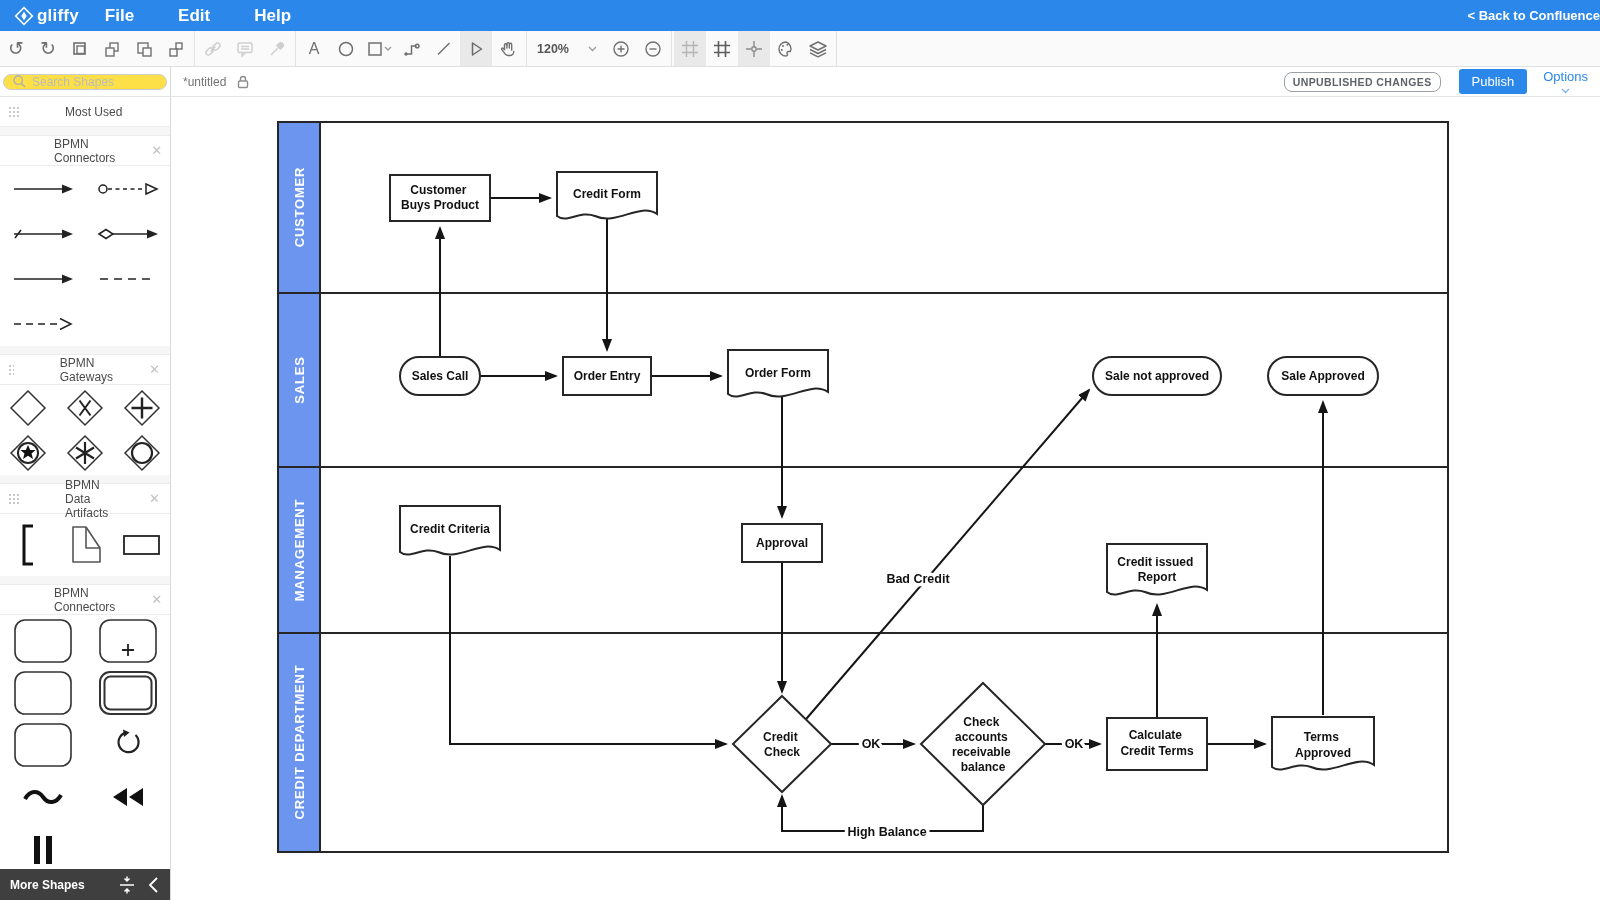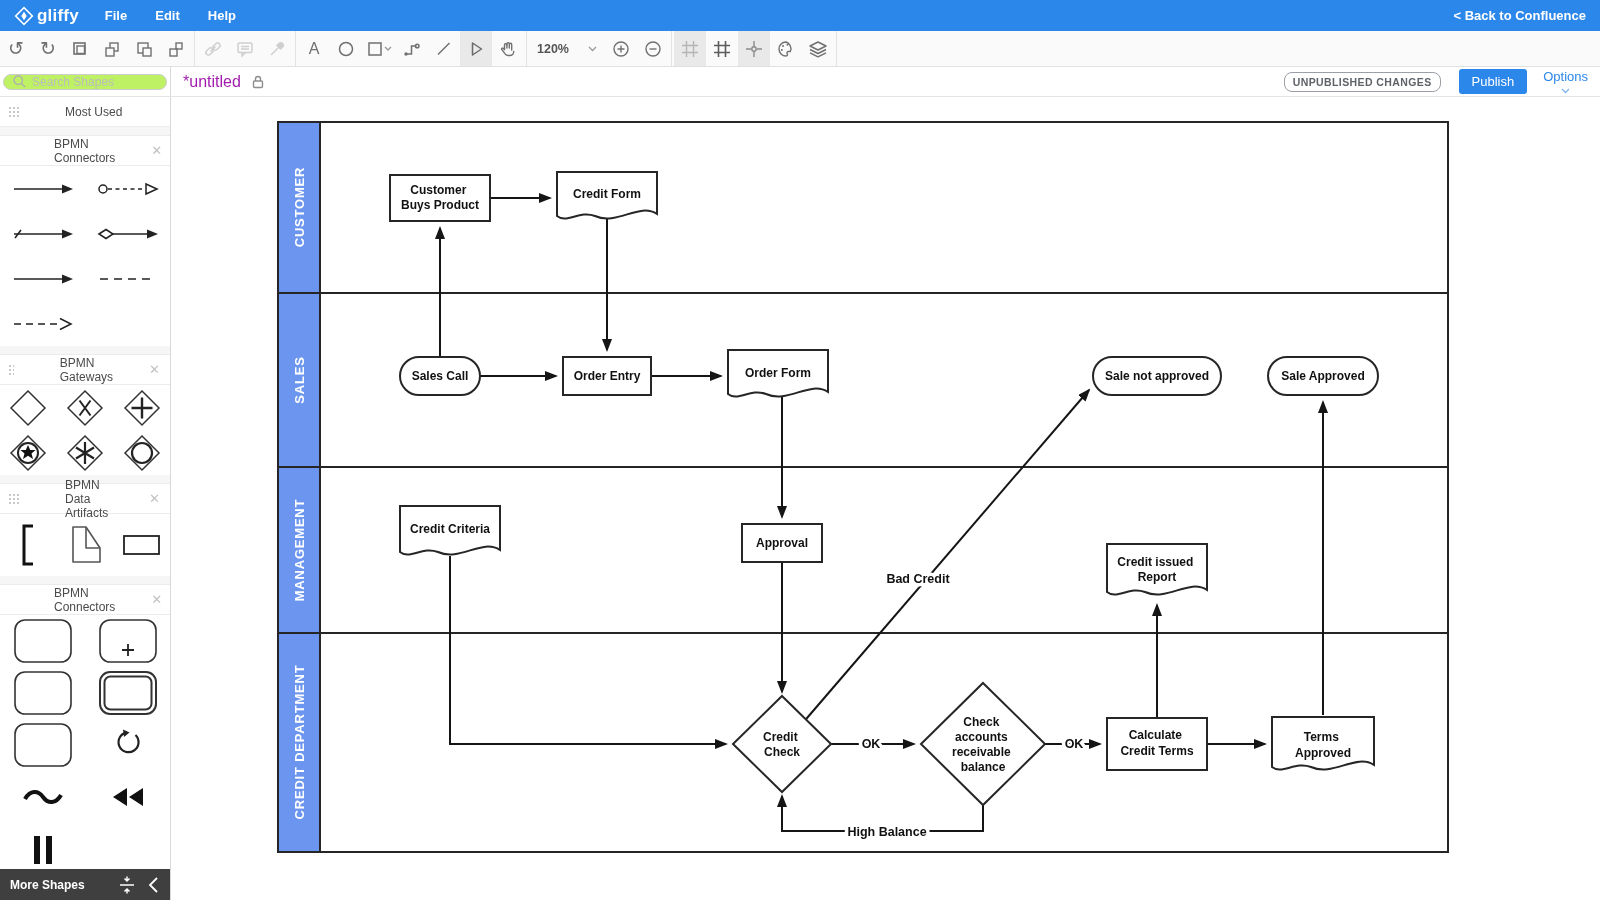--- a/index.html
+++ b/index.html
@@ -4,43 +4,43 @@
 <style>
   * { box-sizing: border-box; margin: 0; padding: 0; }
   html,body { width:1600px; height:900px; overflow:hidden; }
   body { font-family:"Liberation Sans", sans-serif; background:#fff; }
   .app { width:1600px; height:900px; display:flex; flex-direction:column; }
 
   
   .topbar { height:31px; background:#2b87e9; display:flex; align-items:center; color:#fff; flex:0 0 31px; }
   .logo { display:flex; align-items:center; gap:3px; padding:0 26px 0 14px; }
   .logo-text { font-size:17px; font-weight:bold; letter-spacing:.2px; }
-  .menus { display:flex; gap:28px; font-size:13px; font-weight:bold; }
+  .menus { display:flex; gap:44px; font-size:17px; font-weight:bold; }
   .menus span { cursor:default; }
   .topbar .spacer { flex:1; }
-  .back-link { font-size:13px; font-weight:bold; padding-right:14px; color:#fff; text-decoration:none; }
+  .back-link { font-size:13px; font-weight:bold; color:#fff; text-decoration:none; }
 
   
   .toolbar { height:36px; background:#fafafa; border-bottom:1px solid #e0e0e0; display:flex; align-items:stretch; flex:0 0 36px; }
   .tb { min-width:32px; height:35px; display:flex; align-items:center; justify-content:center; background:transparent; border:none; color:#707070; cursor:pointer; padding:0 4px; }
   .tb.pressed { background:#e9e9e9; }
   .tb.disabled { color:#cfcfcf; }
   .tb svg { display:block; }
   .tb .glyph { font-size:19px; line-height:1; }
   .tsep { width:1px; background:#e3e3e3; margin:0 2px; }
   .zoomlevel { font-size:12.5px; font-weight:bold; color:#555; display:flex; align-items:center; gap:19px; padding:0 8px; }
 
   
   .subhead { height:30px; display:flex; border-bottom:1px solid #e4e4e4; flex:0 0 30px; }
   .search-wrap { width:171px; border-right:1px solid #d9d9d9; display:flex; align-items:center; padding:0 3px; }
-  .search-box { flex:1; height:16px; border:1px solid #ccc; border-radius:13px; display:flex; align-items:center; padding:0 8px; gap:5px; background:#bef264; }
+  .search-box { flex:1; height:16px; border:1px solid #ccc; border-radius:13px; display:flex; align-items:center; padding:0 8px; gap:5px; background:#fde047; }
   .search-box input { border:none; outline:none; width:110px; font-size:12px; color:#444; background:transparent; font-family:"Liberation Sans",sans-serif; }
   .search-box input::placeholder { color:#bcbcbc; }
   .titlebar { flex:1; display:flex; align-items:center; padding:0 12px; background:#fff; }
-  .doc-title { font-size:16px; color:#a21caf; margin-right:10px; }
+  .doc-title { font-size:12px; color:#737373; margin-right:10px; }
   .titlebar .spacer { flex:1; }
   .badge { border:1px solid #9aa0a6; border-radius:8px; color:#5f6368; font-size:10.5px; font-weight:bold; letter-spacing:.4px; padding:3px 8px; margin-right:18px; }
   .publish-btn { background:#2b87e9; color:#fff; border:none; border-radius:3px; font-size:13px; font-family:"Liberation Sans",sans-serif; padding:5px 13px; cursor:pointer; margin-right:16px; }
   .options-link { color:#2b87e9; font-size:13px; display:flex; align-items:center; gap:4px; cursor:pointer;flex-direction:column; }
 
   
   .main { flex:1; display:flex; min-height:0; }
   .sidebar { width:171px; flex:0 0 171px; border-right:1px solid #d9d9d9; position:relative; background:#fff; overflow:hidden; }
   .sec-head { height:30px; display:flex; align-items:center; padding:0 10px 0 8px; border-bottom:1px solid #ececec; background:#fff;gap:36px; }
   .sec-head .dots { width:11px; height:11px; margin-right:10px;

